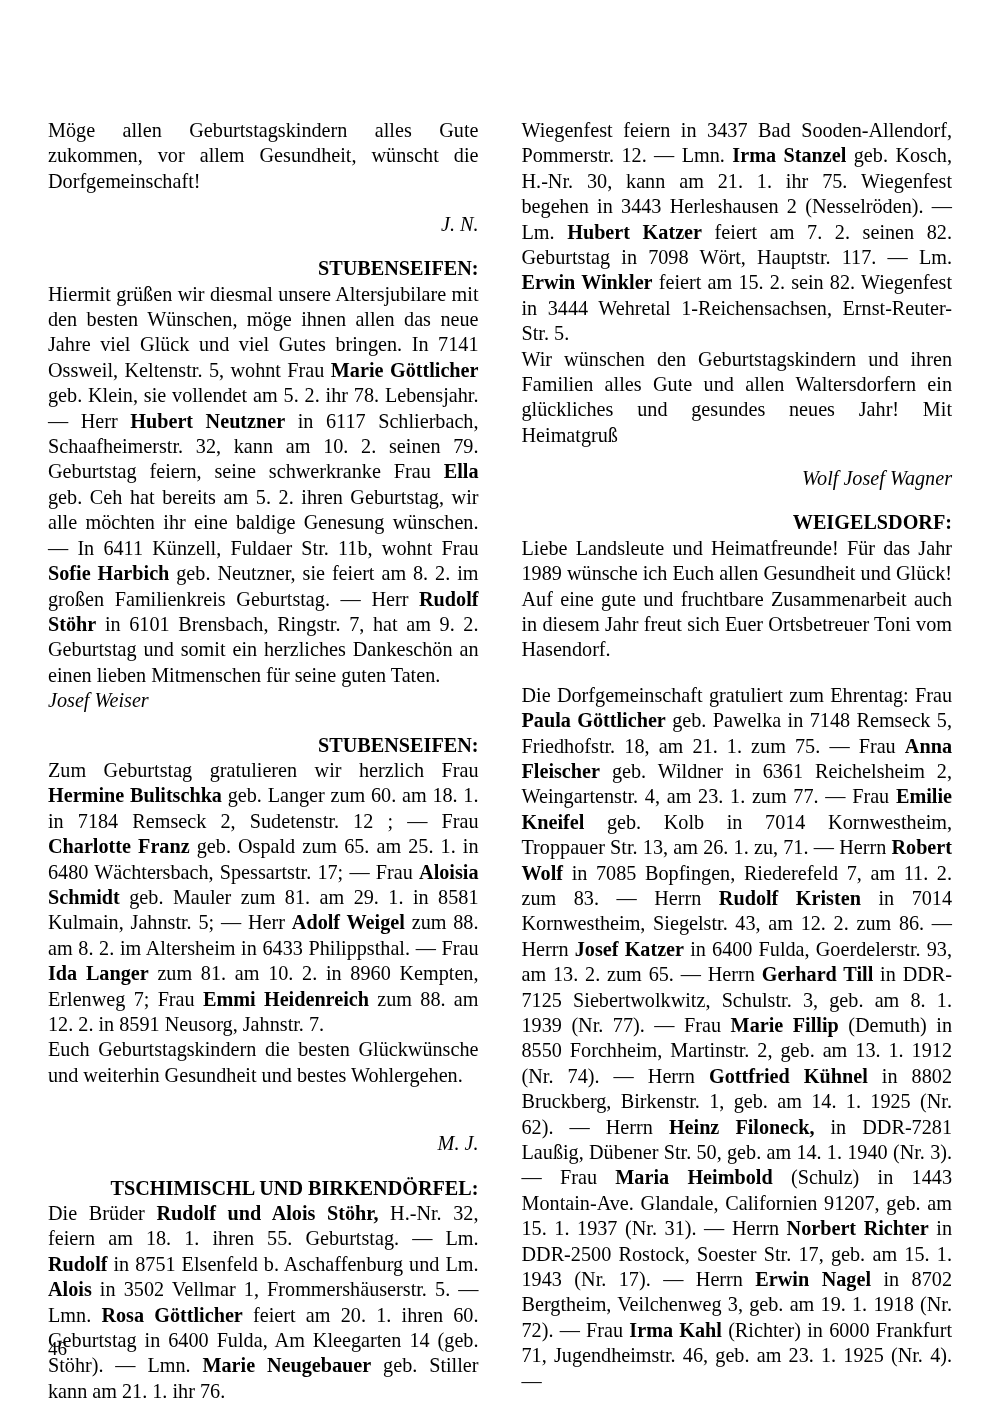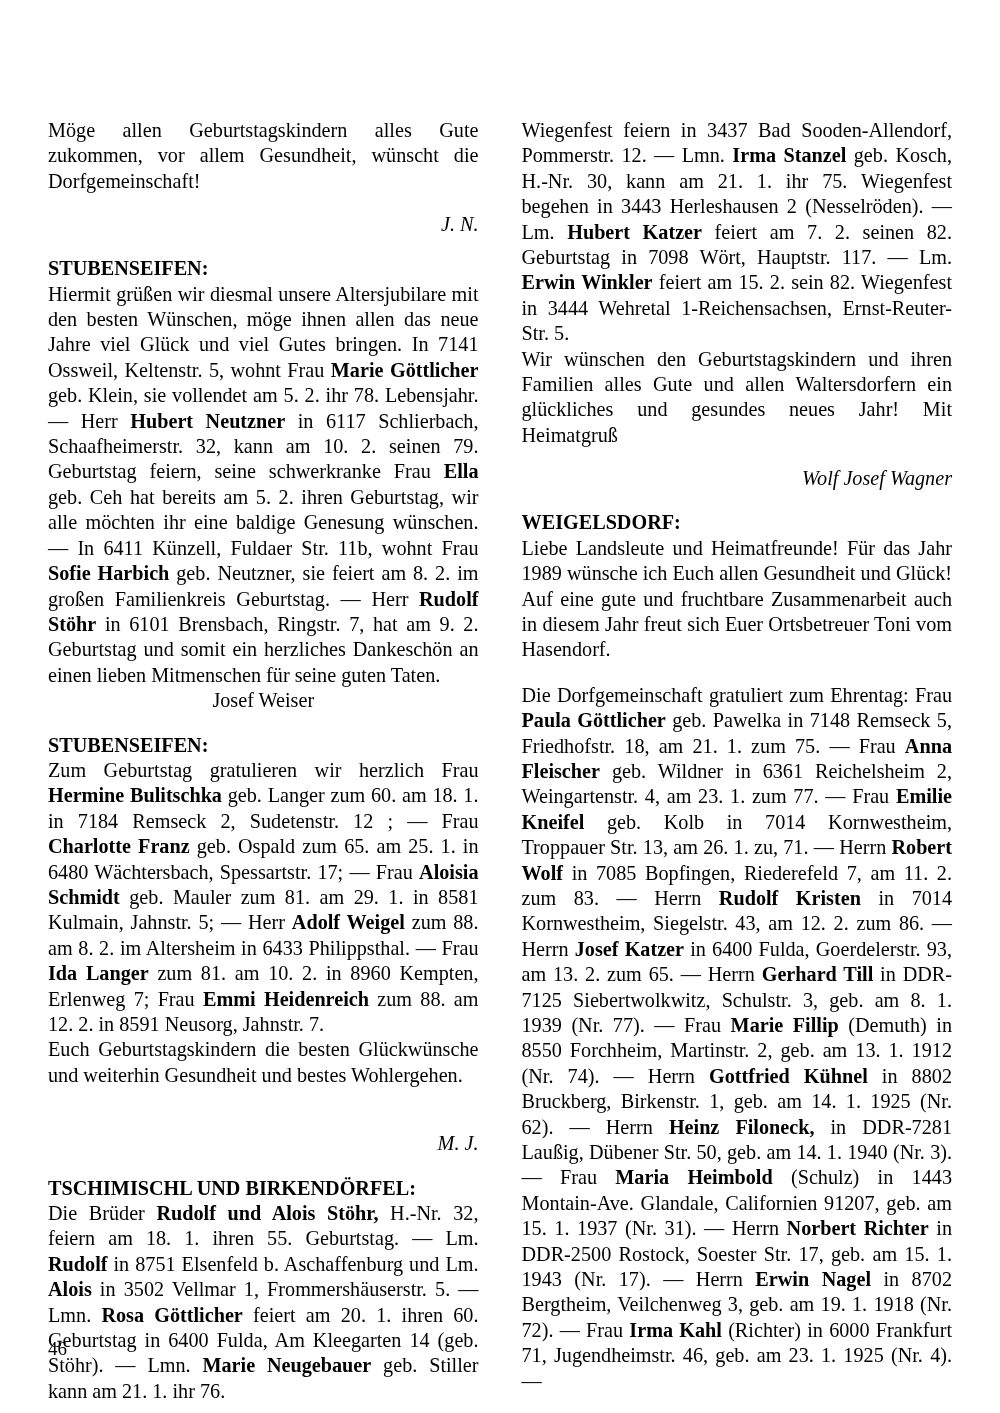--- a/index.html
+++ b/index.html
@@ -36,33 +36,34 @@
     margin: 0;
     font-size: 20.2px;
     line-height: 25.4px;
     text-align: justify;
     text-justify: inter-word;
     hyphens: manual;
   }
   .heading {
     font-weight: bold;
     margin-top: 19px;
-    text-align: left;
+    text-align: right;
   }
   .para-gap { margin-top: 20px; }
   .small-gap { margin-top: 0px; }
   b { font-weight: bold; }
   .right-sign {
     display: inline-block;
     float: right;
     font-style: italic;
     margin-top: 43px;
   }
   .signline {
-    text-align: center;
+    text-align: left;
+    font-style: italic;
     font-size: 20.2px;
     line-height: 25.4px;
   }
   .folio {
     position: absolute;
     left: 48px;
     top: 1338px;
     font-size: 19px;
     line-height: 22px;
   }

